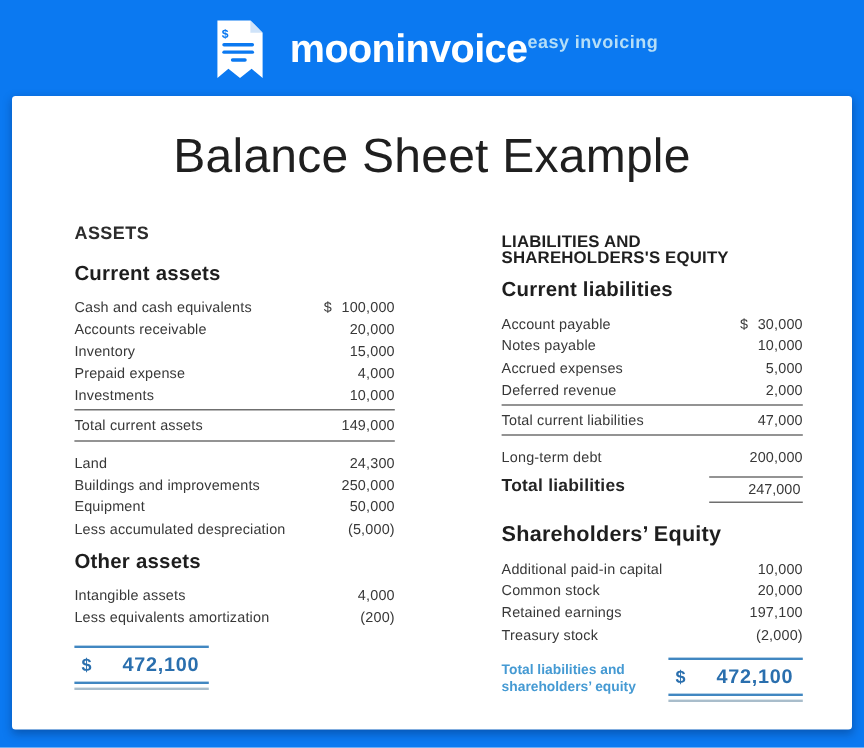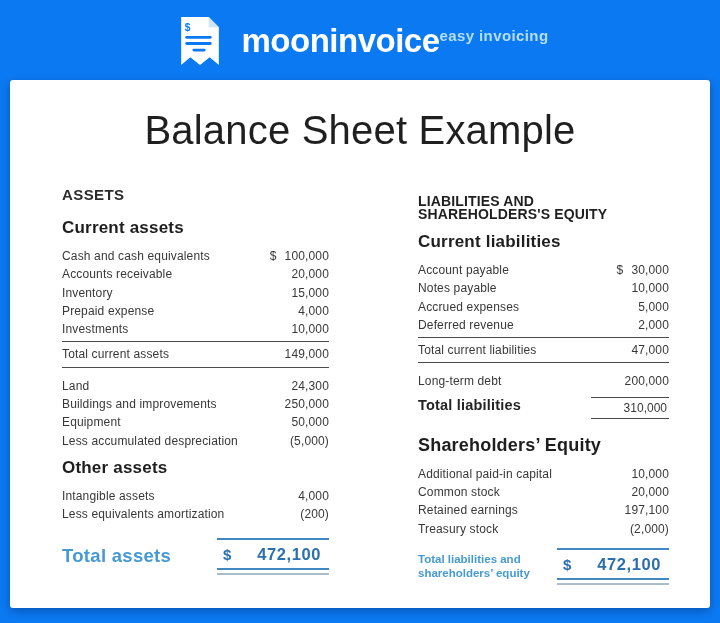--- a/index.html
+++ b/index.html
@@ -181,21 +181,20 @@
     <span class="lbl">Intangible assets</span>
     <span class="val"><span class="cur"></span><span class="num">4,000</span></span>
   </div>
         <div class="row">
     <span class="lbl">Less equivalents amortization</span>
     <span class="val"><span class="cur"></span><span class="num">(200)</span></span>
   </div>
       </div>
 
     <div class="grand-total left">
-      <span class="g-label-lg">Total assets</span>
       <div class="tbox">
         <div class="t-inner">
           <span class="t-cur">$</span>
           <span class="t-val">472,100</span>
         </div>
         <div class="line2"></div>
       </div>
     </div>
   </section>
 
@@ -231,21 +230,21 @@
 
     <div class="spacer"></div>
 
     <div class="row">
       <span class="lbl">Long-term debt</span>
       <span class="val">200,000</span>
     </div>
 
     <div class="tl-row">
       <span class="tl-label">Total liabilities</span>
-      <span class="tl-val">310,000</span>
+      <span class="tl-val">247,000</span>
     </div>
 
     <h3 class="sub-heading se">Shareholders’ Equity</h3>
     <div>
         <div class="row">
     <span class="lbl">Additional paid-in capital</span>
     <span class="val"><span class="cur"></span><span class="num">10,000</span></span>
   </div>
         <div class="row">
     <span class="lbl">Common stock</span>

